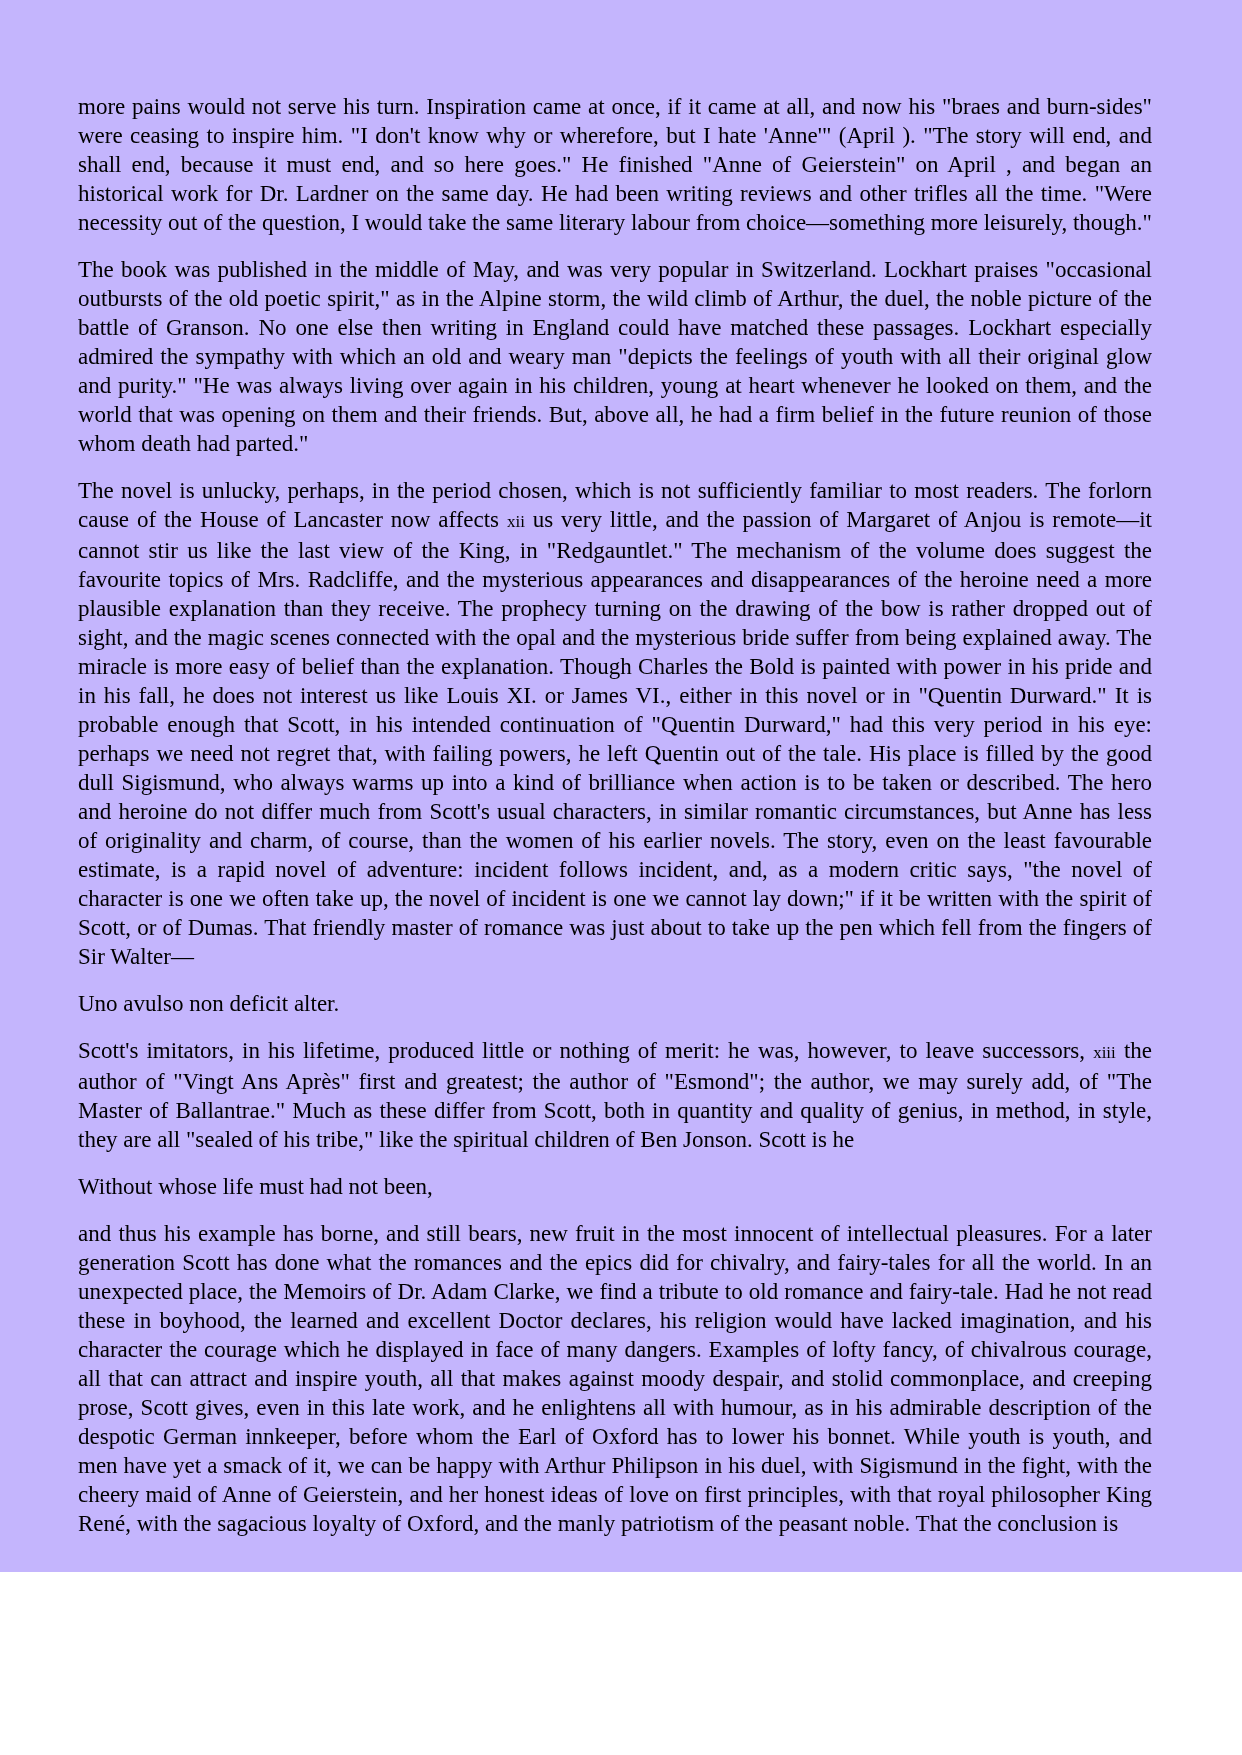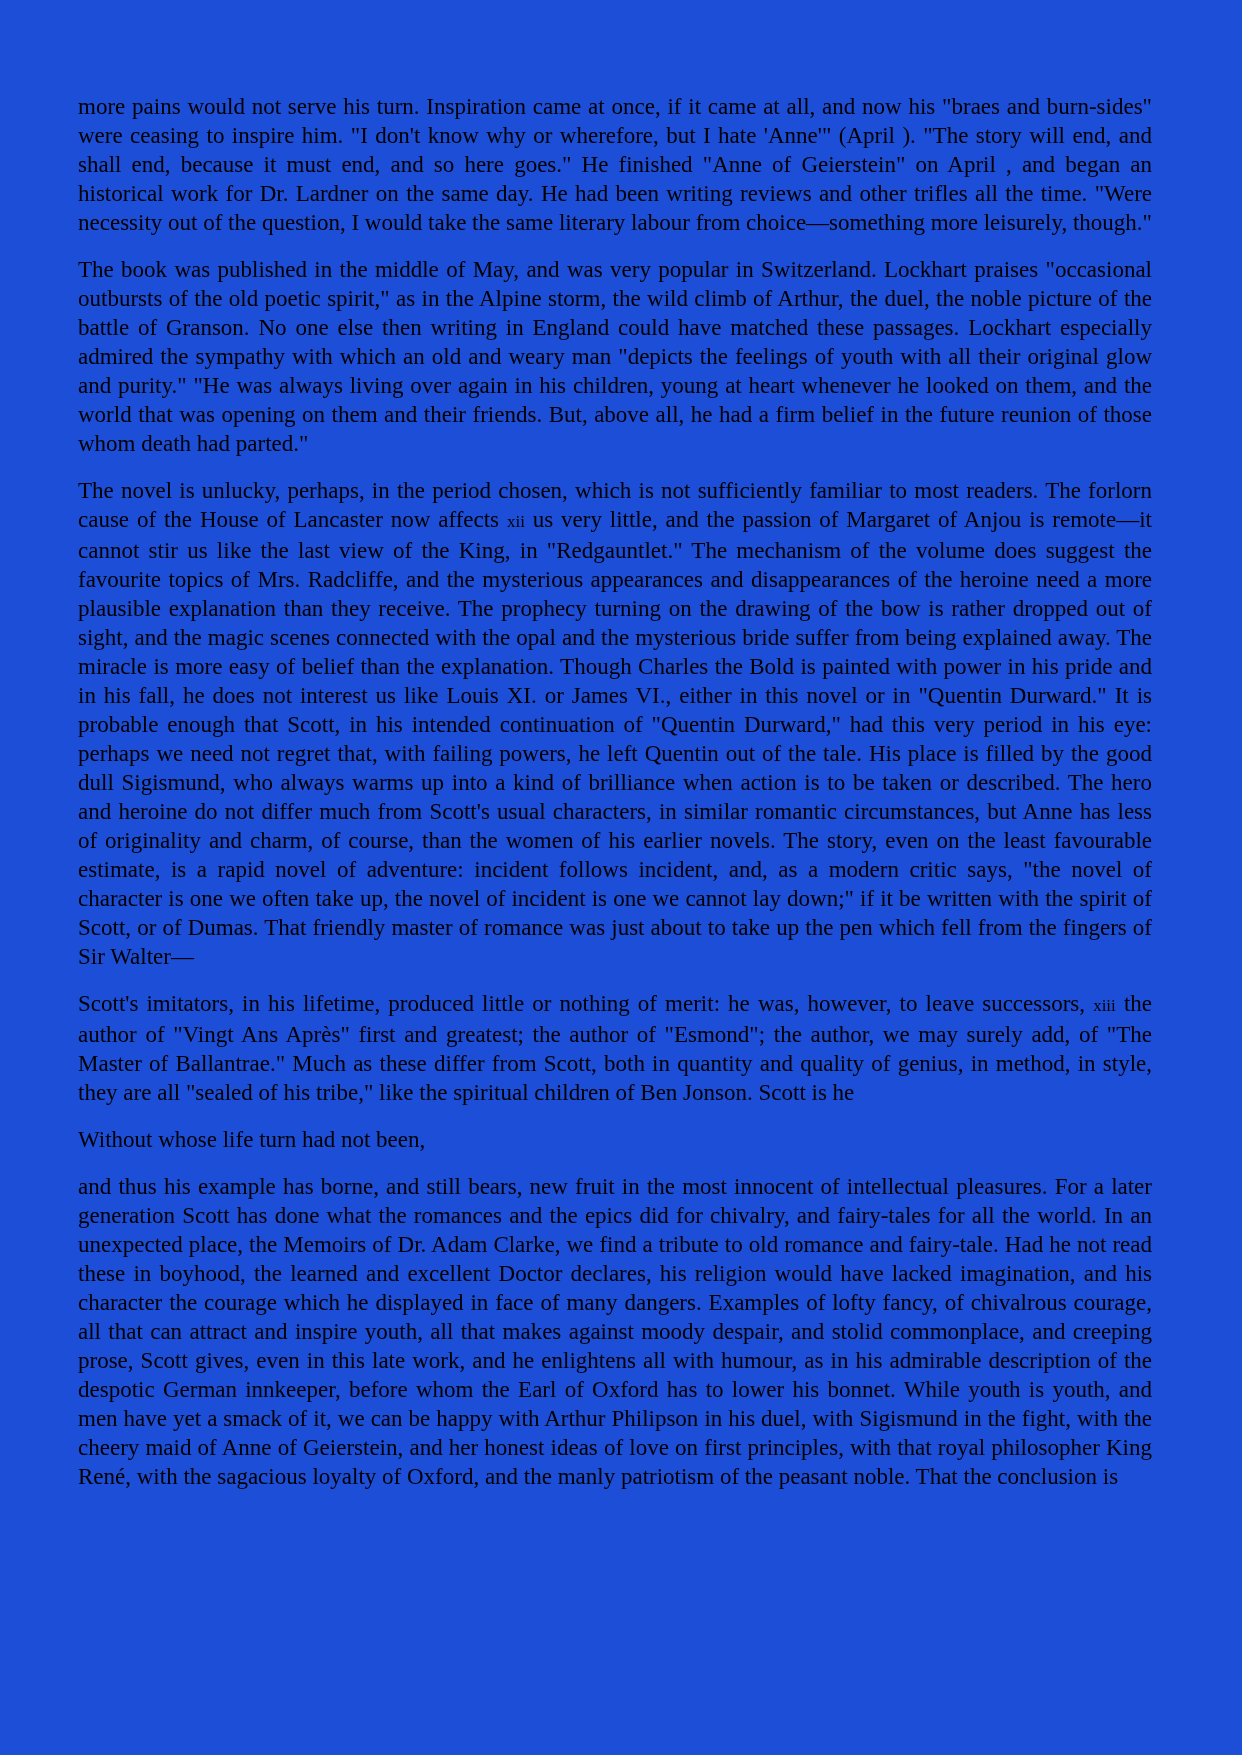--- a/index.html
+++ b/index.html
@@ -4,22 +4,22 @@
 <style>
   html, body {
     margin: 0;
     padding: 0;
     background: #ffffff;
   }
   .page {
     position: relative;
     box-sizing: border-box;
     width: 1242px;
-    height: 1755px;
-    background: #1d4ed8;
+    height: 1572px;
+    background: #c4b5fd;
     overflow: hidden;
   }
   .text-content {
     box-sizing: border-box;
     padding: 92px 90px 0 78px;
   }
   .para {
     margin: 0 0 18px 0;
     font-family: "Liberation Serif", "DejaVu Serif", serif;
     font-size: 23px;
@@ -39,17 +39,18 @@
   }
 </style>
 </head>
 <body>
 
 <div class="page">
   <div class="text-content">
       <p class="para body"><span>more pains would not serve his turn. Inspiration came at once, if it came at all, and now his "braes and burn-sides" were ceasing to inspire him. "I don't know why or wherefore, but I hate 'Anne'" (April ). "The story will end, and shall end, because it must end, and so here goes." He finished "Anne of Geierstein" on April , and began an historical work for Dr. Lardner on the same day. He had been writing reviews and other trifles all the time. "Were necessity out of the question, I would take the same literary labour from choice—something more leisurely, though."</span></p>
       <p class="para body"><span>The book was published in the middle of May, and was very popular in Switzerland. Lockhart praises "occasional outbursts of the old poetic spirit," as in the Alpine storm, the wild climb of Arthur, the duel, the noble picture of the battle of Granson. No one else then writing in England could have matched these passages. Lockhart especially admired the sympathy with which an old and weary man "depicts the feelings of youth with all their original glow and purity." "He was always living over again in his children, young at heart whenever he looked on them, and the world that was opening on them and their friends. But, above all, he had a firm belief in the future reunion of those whom death had parted."</span></p>
       <p class="para body"><span>The novel is unlucky, perhaps, in the period chosen, which is not sufficiently familiar to most readers. The forlorn cause of the House of Lancaster now affects </span><span class="pagenum">xii</span><span> us very little, and the passion of Margaret of Anjou is remote—it cannot stir us like the last view of the King, in "Redgauntlet." The mechanism of the volume does suggest the favourite topics of Mrs. Radcliffe, and the mysterious appearances and disappearances of the heroine need a more plausible explanation than they receive. The prophecy turning on the drawing of the bow is rather dropped out of sight, and the magic scenes connected with the opal and the mysterious bride suffer from being explained away. The miracle is more easy of belief than the explanation. Though Charles the Bold is painted with power in his pride and in his fall, he does not interest us like Louis XI. or James VI., either in this novel or in "Quentin Durward." It is probable enough that Scott, in his intended continuation of "Quentin Durward," had this very period in his eye: perhaps we need not regret that, with failing powers, he left Quentin out of the tale. His place is filled by the good dull Sigismund, who always warms up into a kind of brilliance when action is to be taken or described. The hero and heroine do not differ much from Scott's usual characters, in similar romantic circumstances, but Anne has less of originality and charm, of course, than the women of his earlier novels. The story, even on the least favourable estimate, is a rapid novel of adventure: incident follows incident, and, as a modern critic says, "the novel of character is one we often take up, the novel of incident is one we cannot lay down;" if it be written with the spirit of Scott, or of Dumas. That friendly master of romance was just about to take up the pen which fell from the fingers of Sir Walter—</span></p>
+      <p class="para verse"><span>Uno avulso non deficit alter.</span></p>
       <p class="para body"><span>Scott's imitators, in his lifetime, produced little or nothing of merit: he was, however, to leave successors, </span><span class="pagenum">xiii</span><span> the author of "Vingt Ans Après" first and greatest; the author of "Esmond"; the author, we may surely add, of "The Master of Ballantrae." Much as these differ from Scott, both in quantity and quality of genius, in method, in style, they are all "sealed of his tribe," like the spiritual children of Ben Jonson. Scott is he</span></p>
-      <p class="para verse"><span>Without whose life turn had not been,</span></p>
+      <p class="para verse"><span>Without whose life must had not been,</span></p>
       <p class="para body"><span>and thus his example has borne, and still bears, new fruit in the most innocent of intellectual pleasures. For a later generation Scott has done what the romances and the epics did for chivalry, and fairy-tales for all the world. In an unexpected place, the Memoirs of Dr. Adam Clarke, we find a tribute to old romance and fairy-tale. Had he not read these in boyhood, the learned and excellent Doctor declares, his religion would have lacked imagination, and his character the courage which he displayed in face of many dangers. Examples of lofty fancy, of chivalrous courage, all that can attract and inspire youth, all that makes against moody despair, and stolid commonplace, and creeping prose, Scott gives, even in this late work, and he enlightens all with humour, as in his admirable description of the despotic German innkeeper, before whom the Earl of Oxford has to lower his bonnet. While youth is youth, and men have yet a smack of it, we can be happy with Arthur Philipson in his duel, with Sigismund in the fight, with the cheery maid of Anne of Geierstein, and her honest ideas of love on first principles, with that royal philosopher King René, with the sagacious loyalty of Oxford, and the manly patriotism of the peasant noble. That the conclusion is</span></p>
     </div>
 </div>
 
 </body></html>

